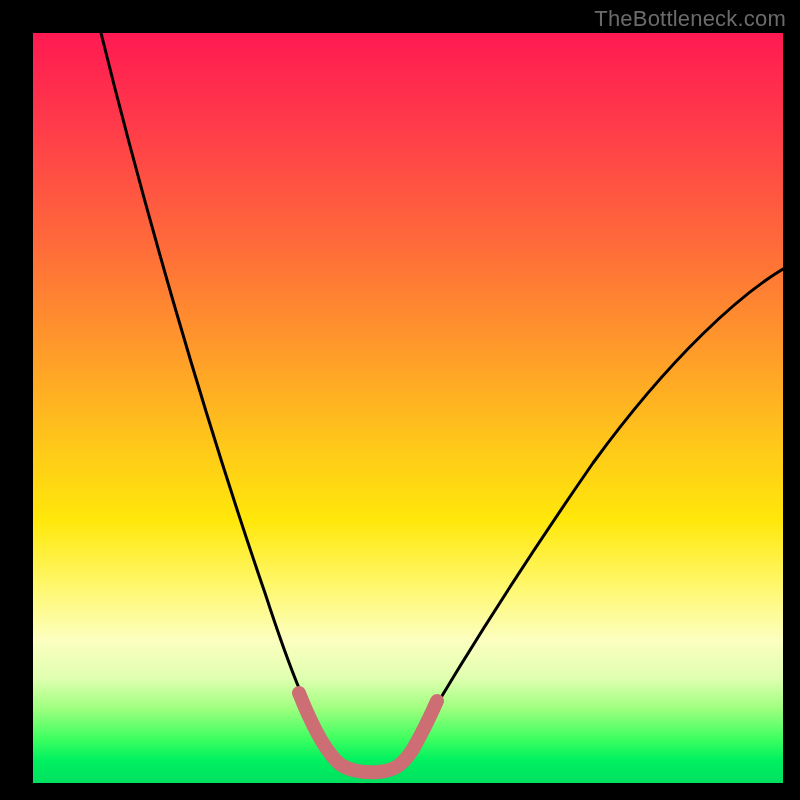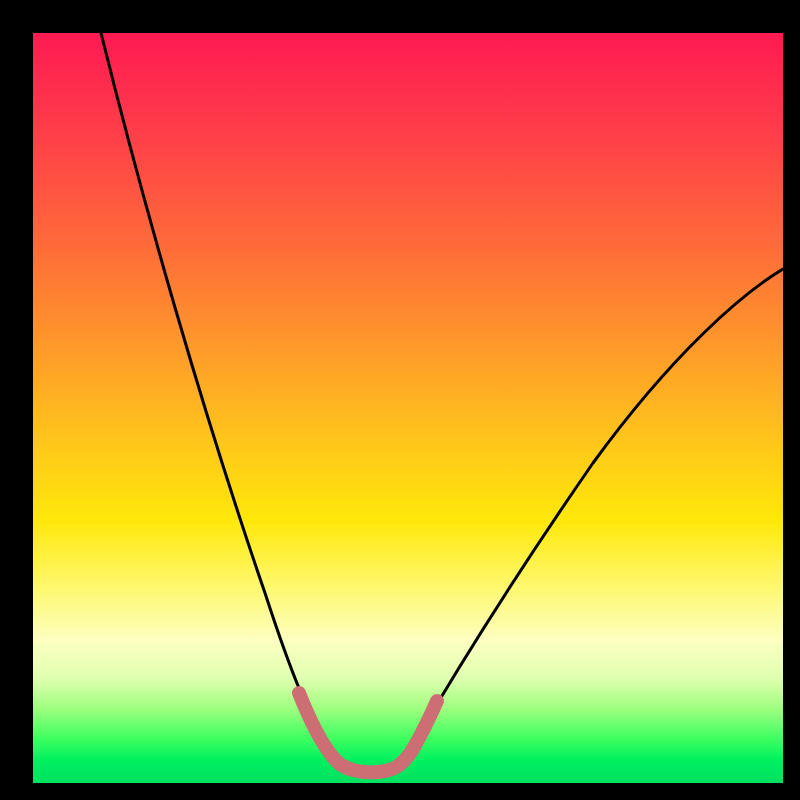--- a/index.html
+++ b/index.html
@@ -55,20 +55,21 @@
     left: 0;
     top: 0;
     width: 750px;
     height: 750px;
   }
 </style>
 </head>
 <body>
 
 <div class="frame">
+  <div class="watermark">TheBottleneck.com</div>
   <div class="plot">
     <svg class="curves" viewBox="0 0 750 750">
 
       <path d="M 68 0
                C 110 170, 170 380, 232 560
                C 258 640, 278 690, 300 720
                C 310 732, 322 737, 340 737
                C 355 737, 365 735, 378 715
                C 410 660, 470 560, 560 430
                C 640 320, 710 260, 750 236" fill="none" stroke="#000" stroke-width="3" stroke-linecap="round"></path>

